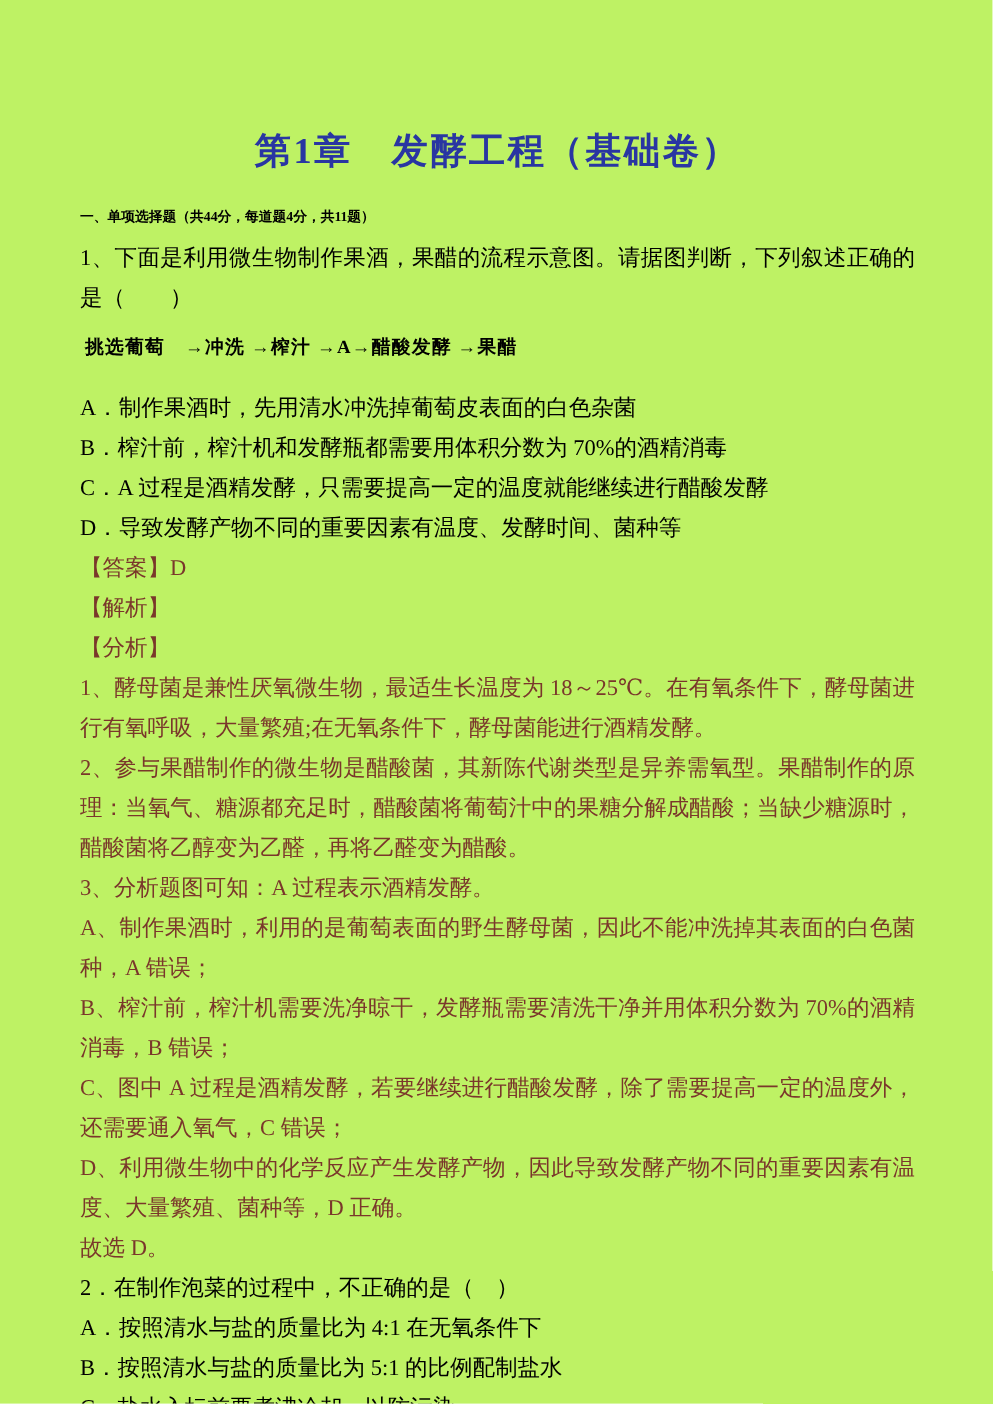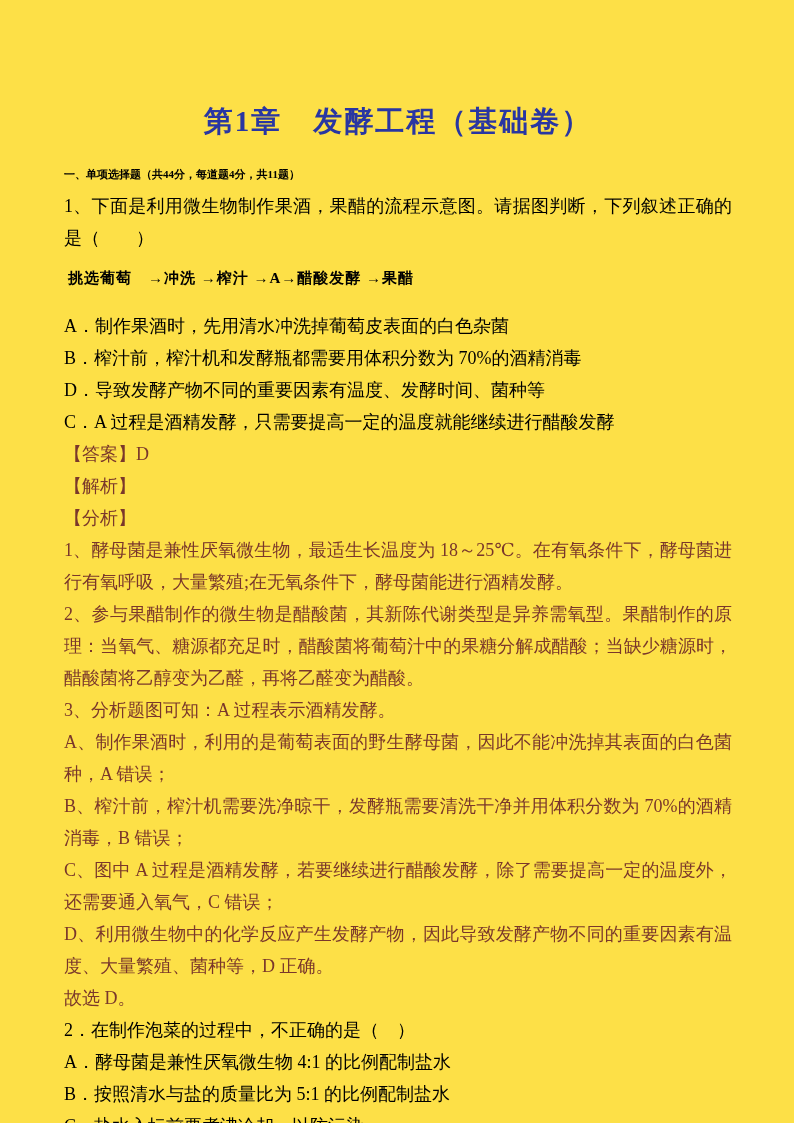--- a/index.html
+++ b/index.html
@@ -6,21 +6,21 @@
   html, body { background: #ffffff; }
   body {
     font-family: "Liberation Serif", "DejaVu Serif", serif;
     color: #000000;
   }
   .page {
     position: relative;
     width: 794px;
     height: 1123px;
     margin: 0 auto;
-    background: #fde047;
+    background: #bef264;
     padding: 100px 62px 0 64px;
     overflow: hidden;
   }
   .doc-title {
     text-align: center;
     color: #2936a2;
     font-size: 29px;
     font-weight: bold;
     letter-spacing: 2px;
     line-height: 42px;
@@ -59,22 +59,22 @@
 
   <div class="section-heading">一、单项选择题（共44分，每道题4分，共11题）</div>
 
   <div>
     <div class="line just">1、下面是利用微生物制作果酒，果醋的流程示意图。请据图判断，下列叙述正确的是（　　）</div>
 
     <div class="flow-line">挑选葡萄　→冲洗 →榨汁 →A→醋酸发酵 →果醋</div>
 
     <div class="line">A．制作果酒时，先用清水冲洗掉葡萄皮表面的白色杂菌</div>
     <div class="line">B．榨汁前，榨汁机和发酵瓶都需要用体积分数为 70%的酒精消毒</div>
+    <div class="line">C．A 过程是酒精发酵，只需要提高一定的温度就能继续进行醋酸发酵</div>
     <div class="line">D．导致发酵产物不同的重要因素有温度、发酵时间、菌种等</div>
-    <div class="line">C．A 过程是酒精发酵，只需要提高一定的温度就能继续进行醋酸发酵</div>
 
     <div class="line maroon answer-line">
       <span>【答案】</span><span>D</span>
     </div>
 
     <div class="line maroon">【解析】</div>
     <div class="line maroon">【分析】</div>
 
     <div class="line maroon just">1、酵母菌是兼性厌氧微生物，最适生长温度为 18～25℃。在有氧条件下，酵母菌进行有氧呼吸，大量繁殖;在无氧条件下，酵母菌能进行酒精发酵。</div>
     <div class="line maroon just">2、参与果醋制作的微生物是醋酸菌，其新陈代谢类型是异养需氧型。果醋制作的原理：当氧气、糖源都充足时，醋酸菌将葡萄汁中的果糖分解成醋酸；当缺少糖源时，醋酸菌将乙醇变为乙醛，再将乙醛变为醋酸。</div>
@@ -84,18 +84,18 @@
     <div class="line maroon just">A、制作果酒时，利用的是葡萄表面的野生酵母菌，因此不能冲洗掉其表面的白色菌种，A 错误；</div>
     <div class="line maroon just">B、榨汁前，榨汁机需要洗净晾干，发酵瓶需要清洗干净并用体积分数为 70%的酒精消毒，B 错误；</div>
     <div class="line maroon just">C、图中 A 过程是酒精发酵，若要继续进行醋酸发酵，除了需要提高一定的温度外，还需要通入氧气，C 错误；</div>
     <div class="line maroon just">D、利用微生物中的化学反应产生发酵产物，因此导致发酵产物不同的重要因素有温度、大量繁殖、菌种等，D 正确。</div>
 
     <div class="line maroon">故选 D。</div>
   </div>
 
   <div>
     <div class="line">2．在制作泡菜的过程中，不正确的是（　）</div>
-    <div class="line">A．酵母菌是兼性厌氧微生物 4:1 的比例配制盐水</div>
+    <div class="line">A．按照清水与盐的质量比为 4:1 在无氧条件下</div>
     <div class="line">B．按照清水与盐的质量比为 5:1 的比例配制盐水</div>
     <div class="line">C．盐水入坛前要煮沸冷却，以防污染</div>
   </div>
 
 </div>
 
 </body></html>

